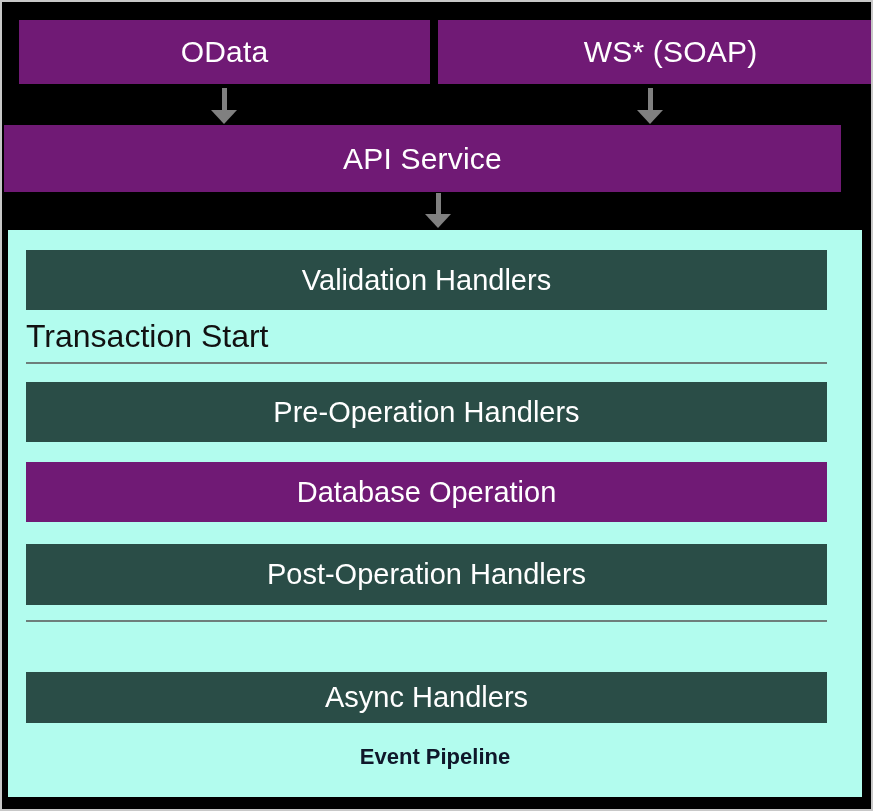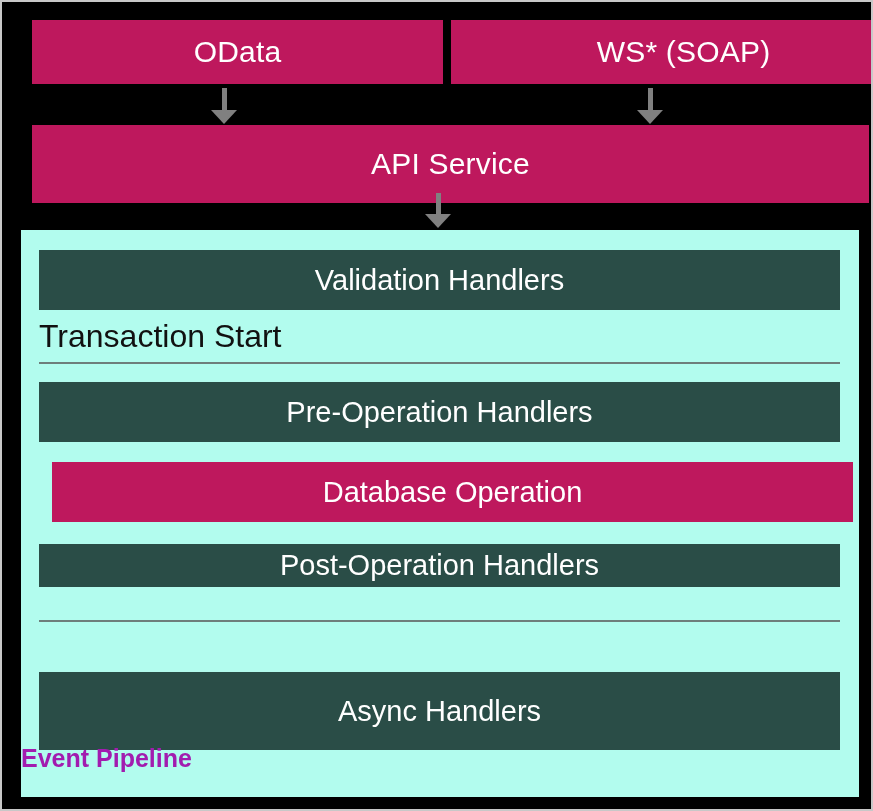--- a/index.html
+++ b/index.html
@@ -19,26 +19,26 @@
   }
   .box {
     position: absolute;
     display: flex;
     align-items: center;
     justify-content: center;
     color: #ffffff;
     font-size: 30px;
     letter-spacing: 0.2px;
   }
-  .teal  { background: #be185d; margin-left: 13px; }
+  .teal  { background: #701a75; }
   .dark  { background: #2a4d47; }
 
   .endpoint-odata { left: 17px; top: 18px; width: 411px; height: 64px; }
   .endpoint-soap  { left: 436px; top: 18px; width: 465px; height: 64px; }
-  .api-service    { left: 17px; top: 123px; width: 837px; height: 78px; }
+  .api-service    { left: 2px; top: 123px; width: 837px; height: 67px; }
 
   .arrow {
     position: absolute;
     width: 26px;
     display: flex;
     flex-direction: column;
     align-items: center;
   }
   .arrow .shaft {
     width: 5px;
@@ -52,39 +52,40 @@
     border-top: 14px solid #808080;
   }
   .arrow-odata { left: 209px; top: 86px; }
   .arrow-soap  { left: 635px; top: 86px; }
   .arrow-api   { left: 423px; top: 191px; }
   .arrow-odata .shaft, .arrow-soap .shaft { height: 22px; }
   .arrow-api .shaft { height: 21px; }
 
   .pipeline {
     position: absolute;
-    left: 19px; top: 228px;
+    left: 6px; top: 228px;
     width: 838px; height: 567px;
     background: #b2fcee;
+    padding-left: 16px;
   }
   .stage {
     position: absolute;
     left: 18px;
     width: 801px;
     display: flex;
     align-items: center;
     justify-content: center;
     color: #ffffff;
     font-size: 29px;
   }
   .stage-validation { top: 20px;  height: 60px; }
   .stage-preop      { top: 152px; height: 60px; }
   .stage-dbop       { top: 232px; height: 60px; }
-  .stage-postop     { top: 314px; height: 43px; }
-  .stage-async      { top: 442px; height: 78px; }
+  .stage-postop     { top: 314px; height: 61px; }
+  .stage-async      { top: 442px; height: 51px; }
 
   .tx-label {
     position: absolute;
     color: #111111;
     font-size: 32px;
     white-space: nowrap;
   }
   .tx-start { left: 18px; top: 88px; }
   .tx-end   { left: 36px; top: 398px; }
 
@@ -95,23 +96,23 @@
     height: 2px;
     background: #6e7e7b;
   }
   .tx-line-start { top: 132px; }
   .tx-line-end   { top: 390px; }
 
   .pipeline-title {
     position: absolute;
     left: 0; top: 514px;
     width: 100%;
-    text-align: left;
-    color: #a21caf;
-    font-size: 25px;
+    text-align: center;
+    color: #0f172a;
+    font-size: 22px;
     font-weight: bold;
   }
 </style>
 </head>
 <body>
 
 <div class="frame">
 
   <div class="box teal endpoint-odata">
     <span>OData</span>

